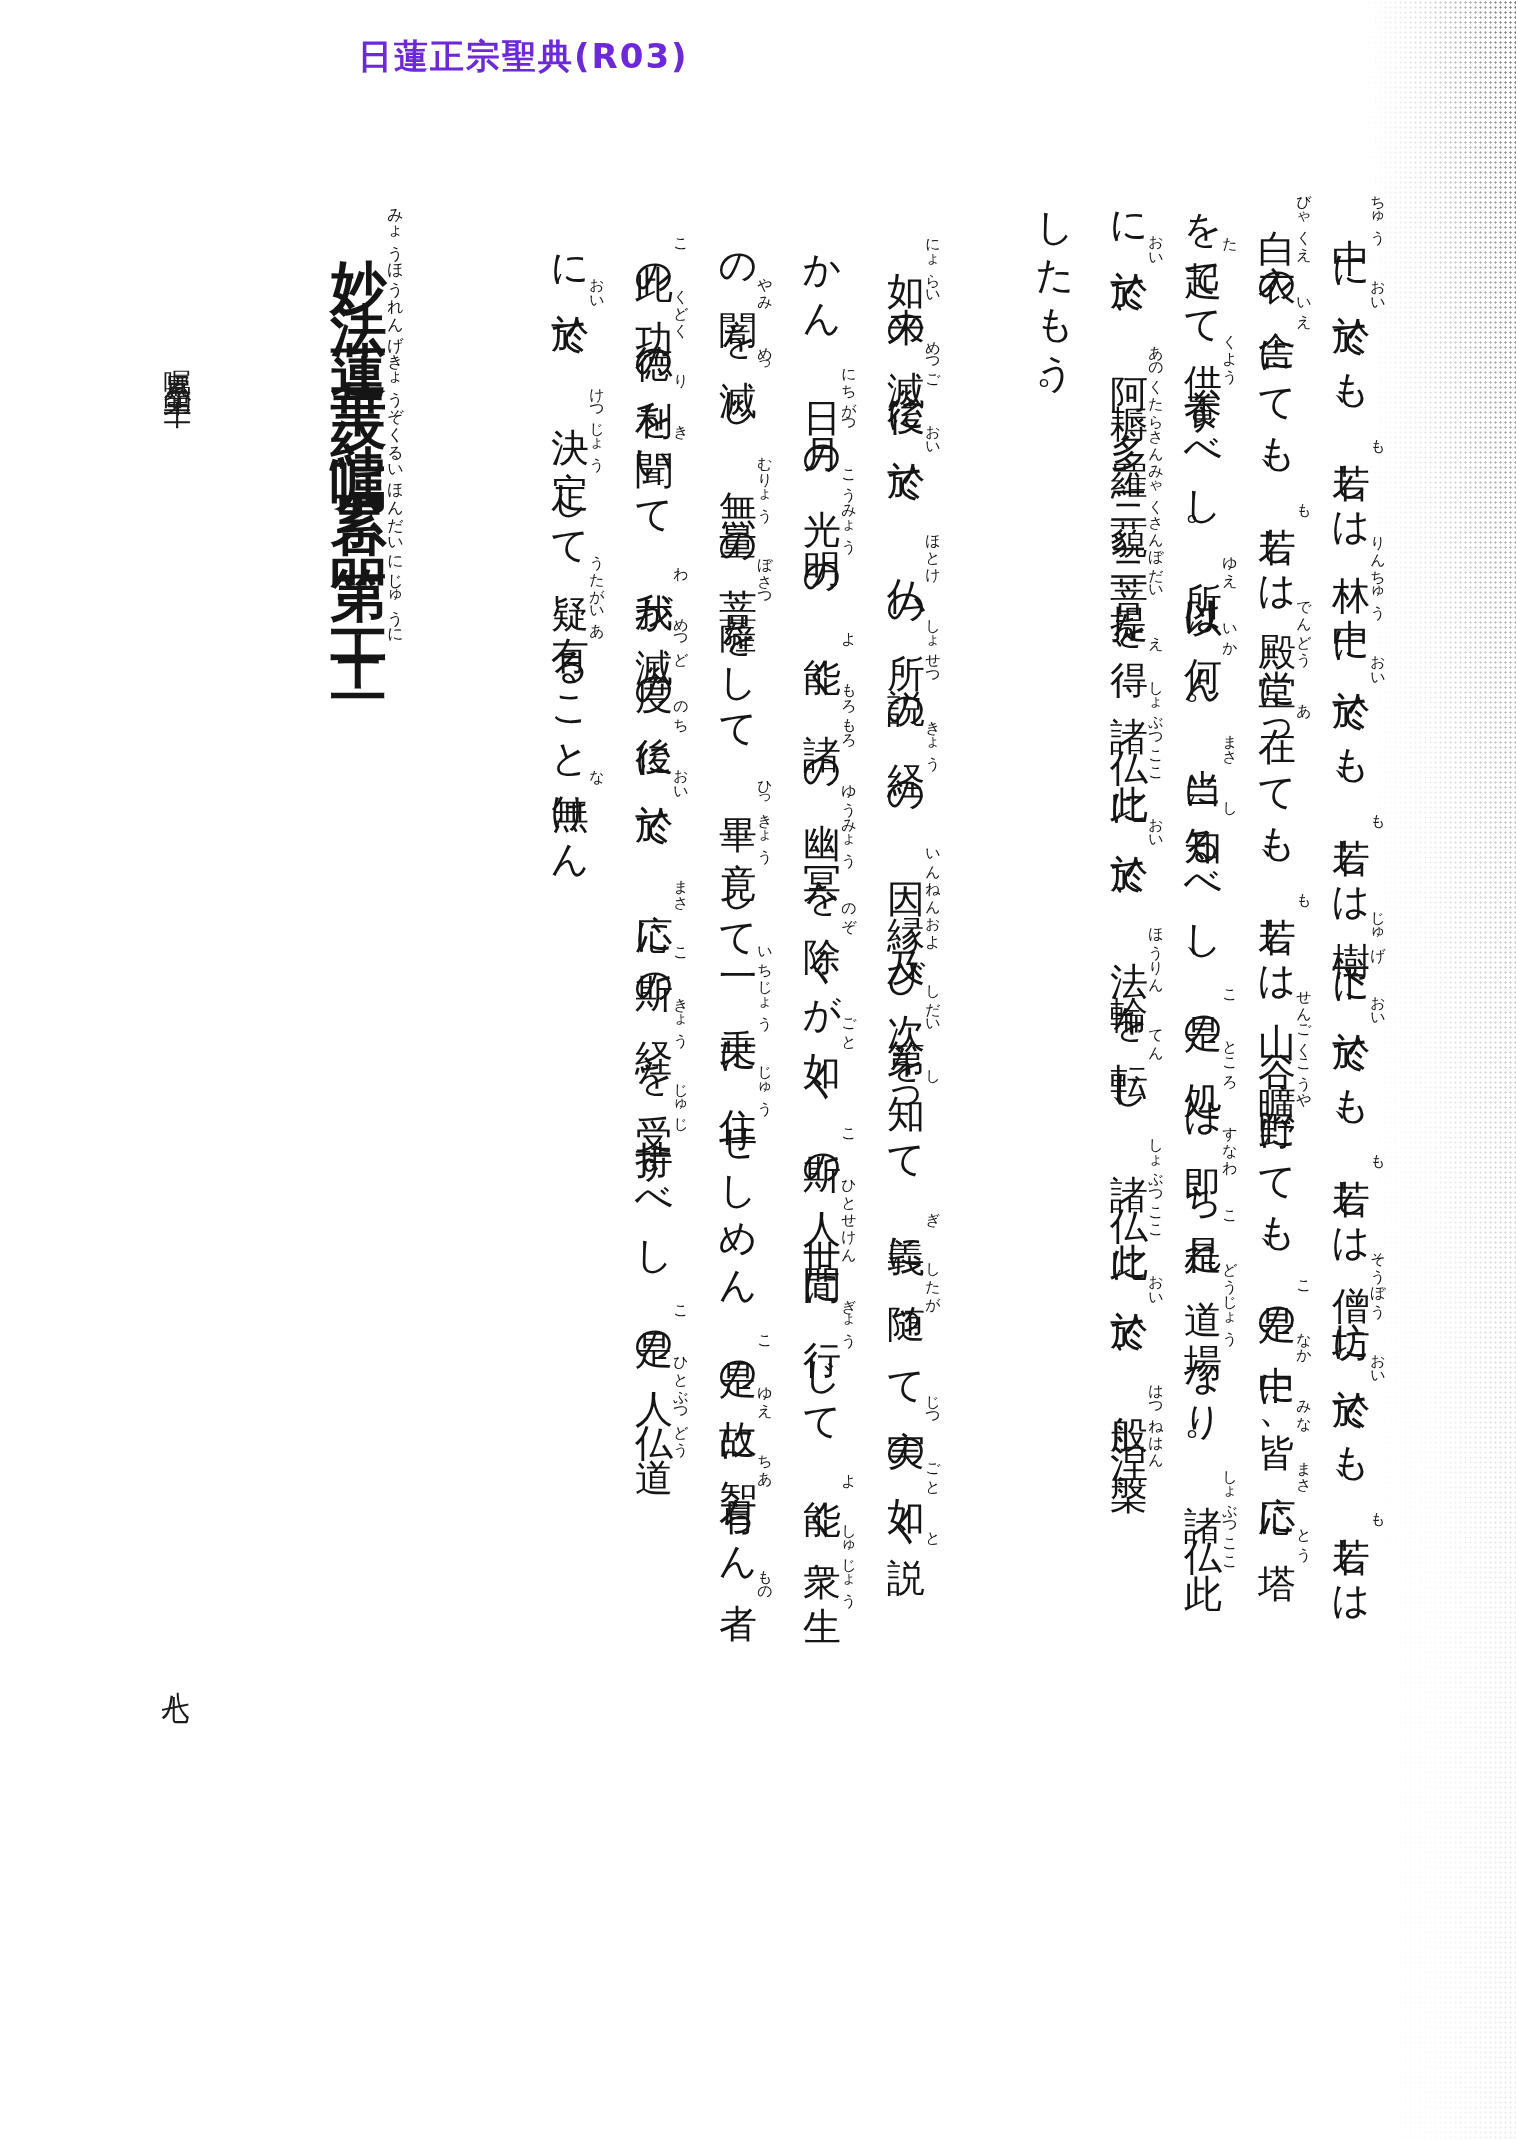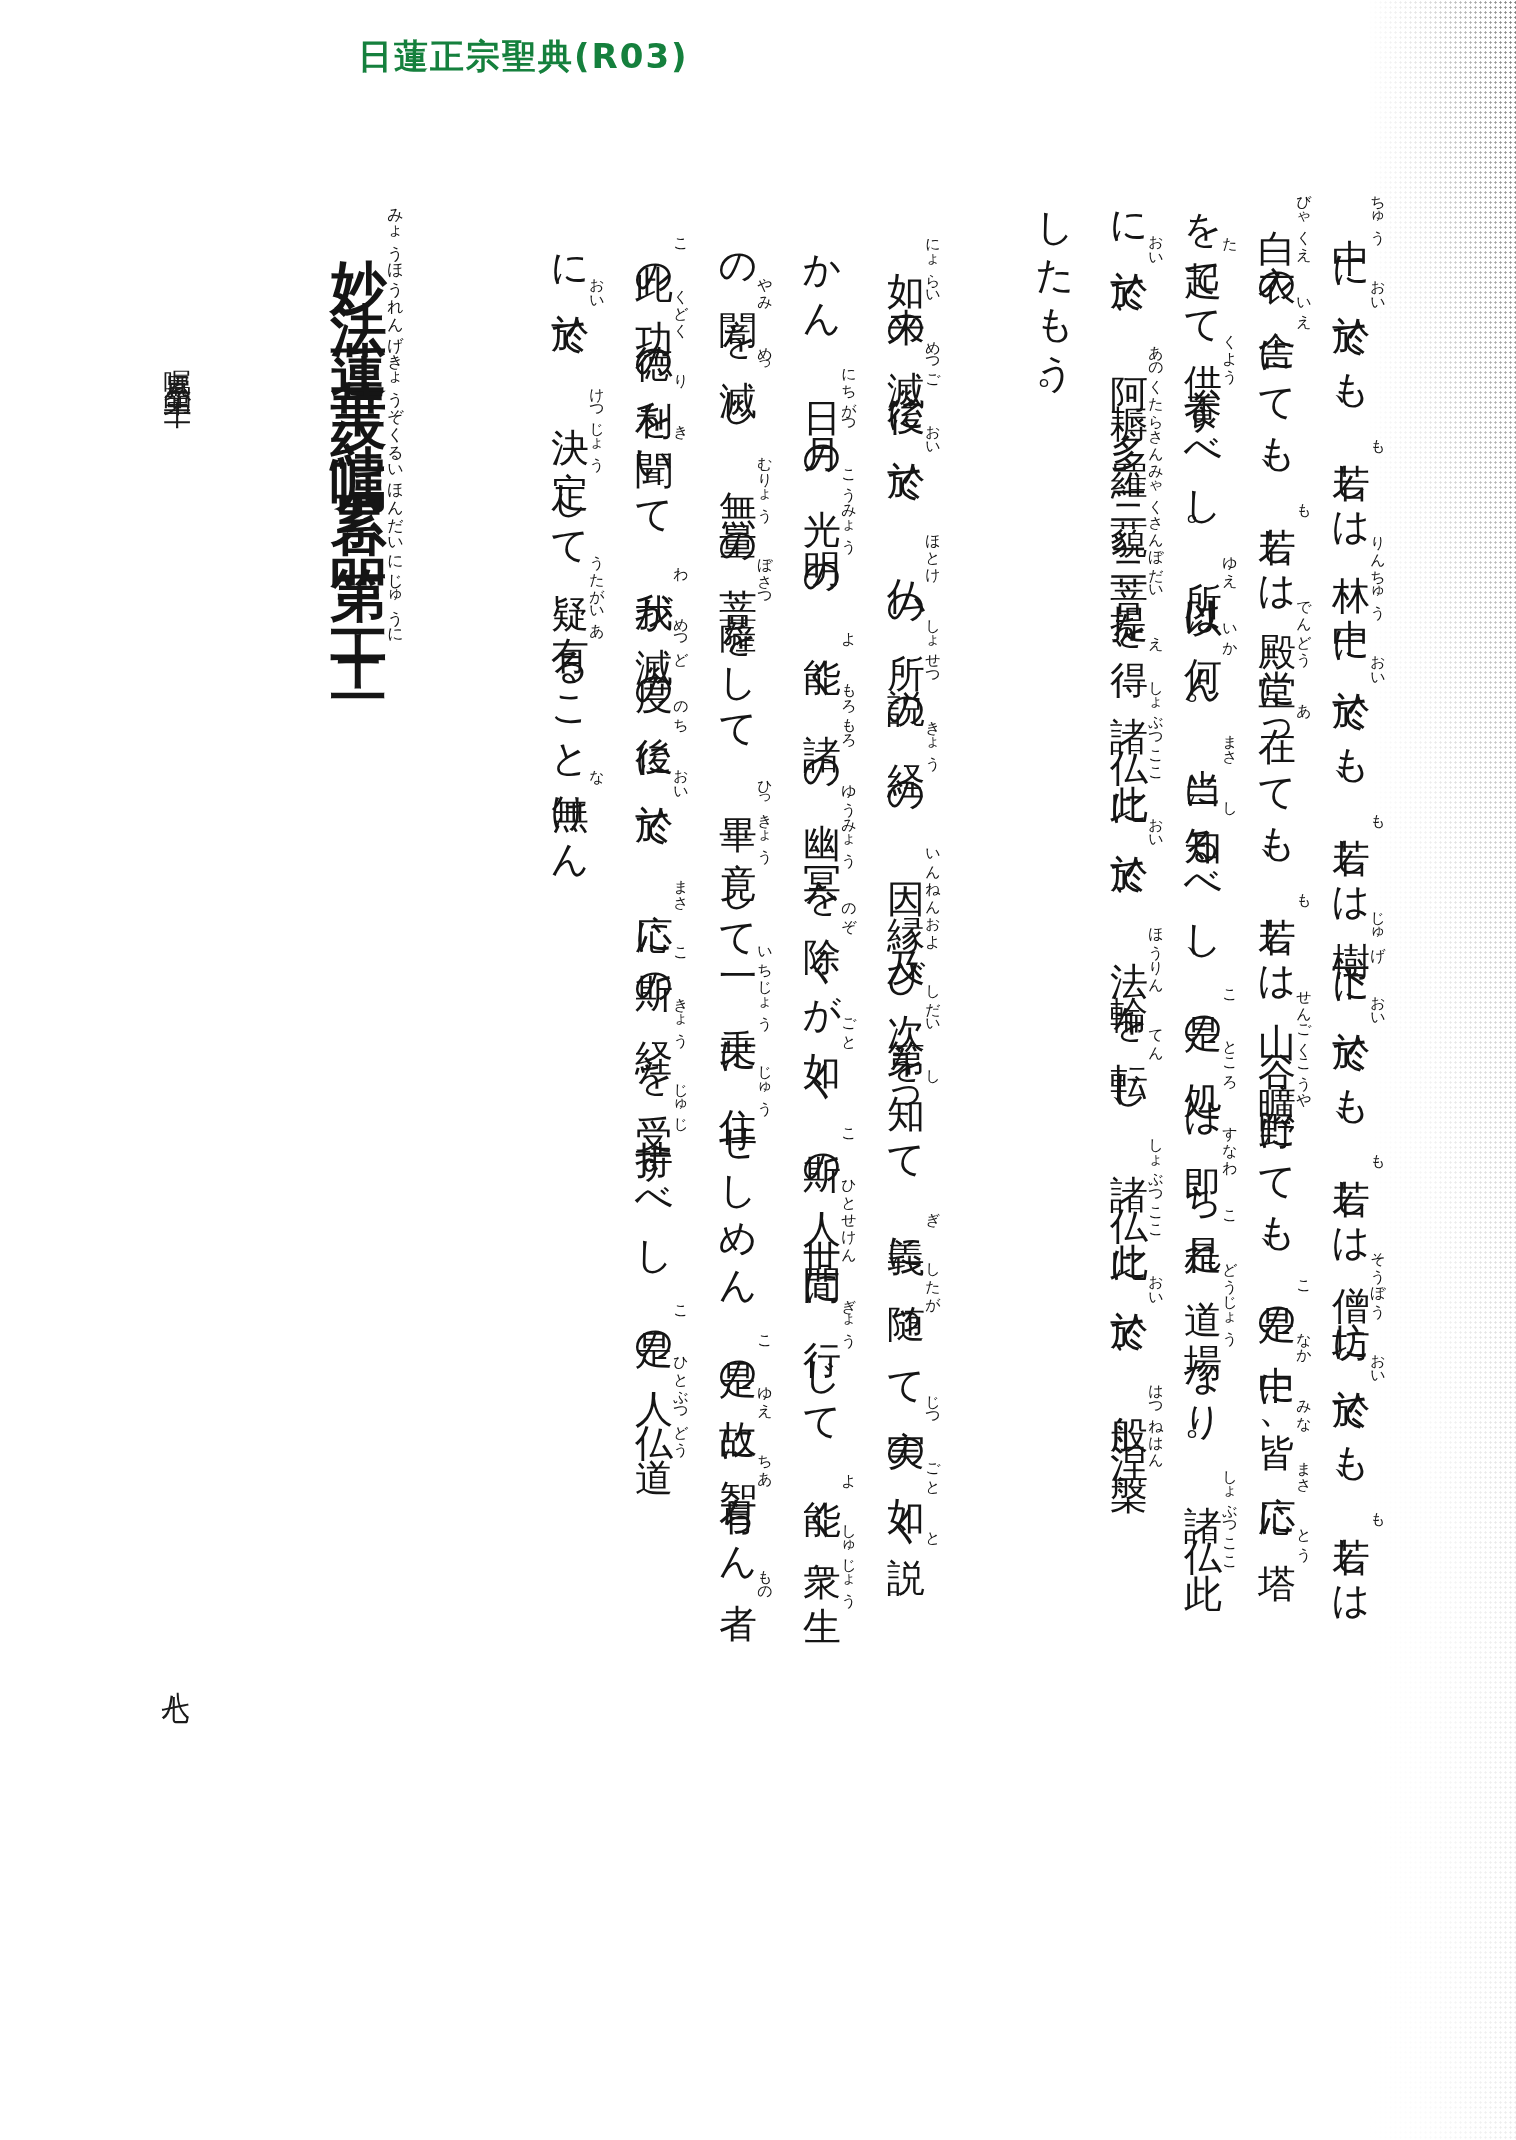--- a/index.html
+++ b/index.html
@@ -19,21 +19,21 @@
   }
   .scan-edge::after{
     content:"";position:absolute;inset:0;
     background:
       linear-gradient(205deg, rgba(255,255,255,0) 0%, rgba(255,255,255,0.55) 38%, rgba(255,255,255,0.85) 75%),
       linear-gradient(to right, #ffffff 0%, rgba(255,255,255,0.82) 40%, rgba(255,255,255,0.25) 100%);
   }
   .header{
     position:absolute;left:358px;top:34px;
     font-family:"DejaVu Sans","Liberation Sans",sans-serif;
-    font-size:34px;font-weight:bold;letter-spacing:2px;color:#15803d;
+    font-size:34px;font-weight:bold;letter-spacing:2px;color:#6d28d9;
     white-space:nowrap;
   }
   .vtext{writing-mode:vertical-rl;text-orientation:mixed;}
   .text-area{
     position:absolute;top:185px;right:128px;height:1700px;
   }
   .col{
     font-size:38px;letter-spacing:4px;line-height:74px;
     white-space:nowrap;
   }

